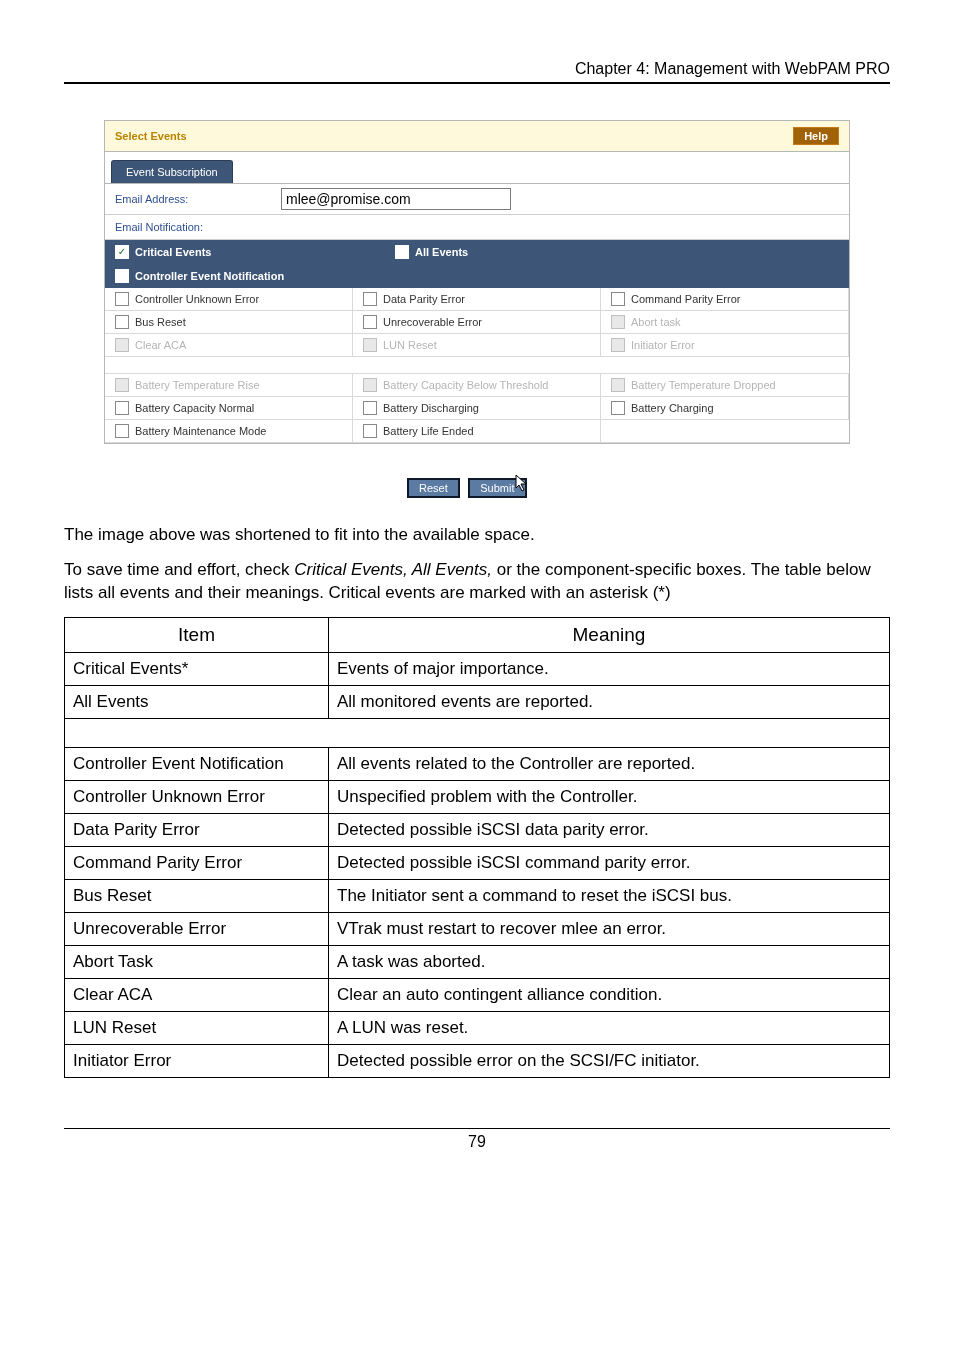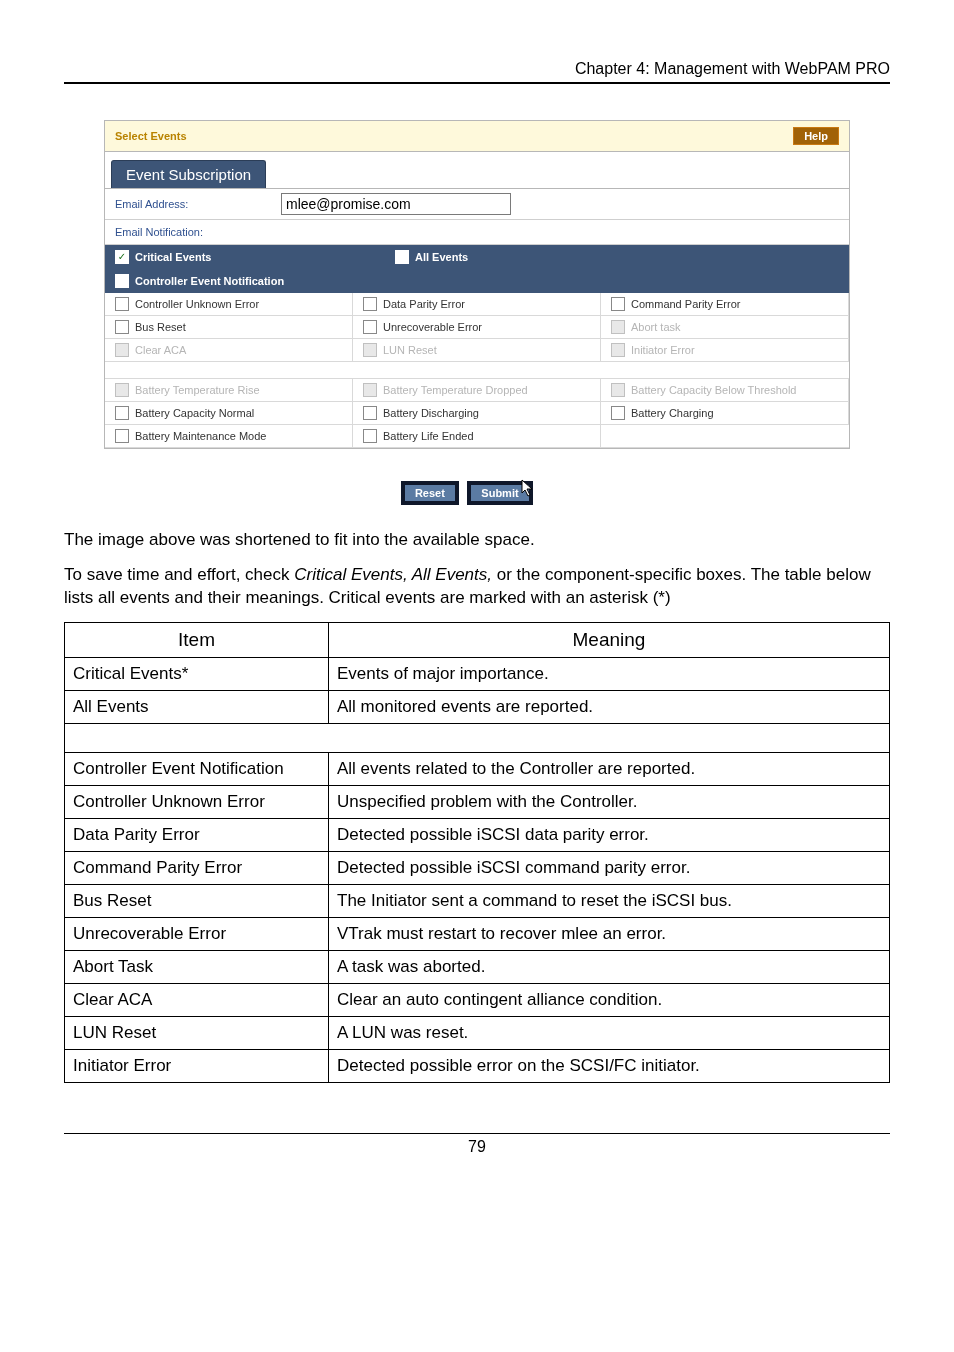--- a/index.html
+++ b/index.html
@@ -50,21 +50,21 @@
   }
   .tab-row {
     padding: 8px 6px 0 6px;
     border-bottom: 1px solid #b7b7b7;
     background: #fff;
   }
   .tab {
     display: inline-block;
     background: #3d5577;
     color: #fff;
-    font-size: 15px;
+    font-size: 11px;
     padding: 5px 14px;
     border: 1px solid #2b3d57;
     border-bottom: none;
     border-top-left-radius: 3px;
     border-top-right-radius: 3px;
   }
   .form-section {
     display: grid;
     grid-template-columns: 170px 1fr;
     align-items: center;
@@ -148,26 +148,25 @@
     border-bottom: 1px solid #d9d9d9;
   }
   .btn-row {
     text-align: center;
     margin: 8px 0 28px 0;
     position: relative;
   }
   .mini-btn {
     background: #5b7ba3;
     color: #fff;
-    border: 4px solid #0f172a;
+    border: 2px solid #0f172a;
     font-size: 11px;
     padding: 2px 10px;
     margin: 0 2px;
     cursor: pointer;
-    font-weight: bold;
   }
   .cursor-svg {
     position: relative;
     top: 2px;
     left: -18px;
   }
 
   
   .body-text {
     font-size: 17px;
@@ -292,25 +291,25 @@
         </div>
 
       <div class="gap-row"></div>
 
       <div class="ev-cell dis">
           <span class="checkbox disabled"></span>
           <span>Battery Temperature Rise</span>
         </div>
       <div class="ev-cell dis">
           <span class="checkbox disabled"></span>
+          <span>Battery Capacity Below Threshold</span>
+        </div>
+      <div class="ev-cell dis">
+          <span class="checkbox disabled"></span>
           <span>Battery Temperature Dropped</span>
-        </div>
-      <div class="ev-cell dis">
-          <span class="checkbox disabled"></span>
-          <span>Battery Capacity Below Threshold</span>
         </div>
 
       <div class="ev-cell">
           <span class="checkbox"></span>
           <span>Battery Capacity Normal</span>
         </div>
       <div class="ev-cell">
           <span class="checkbox"></span>
           <span>Battery Discharging</span>
         </div>

